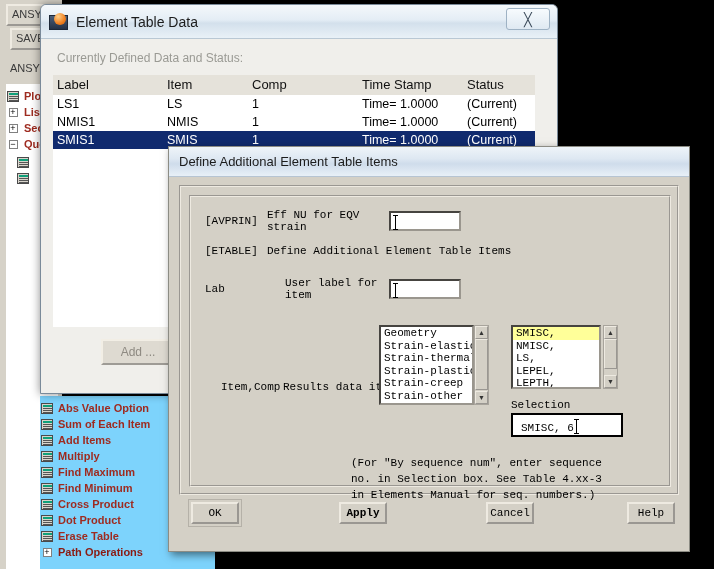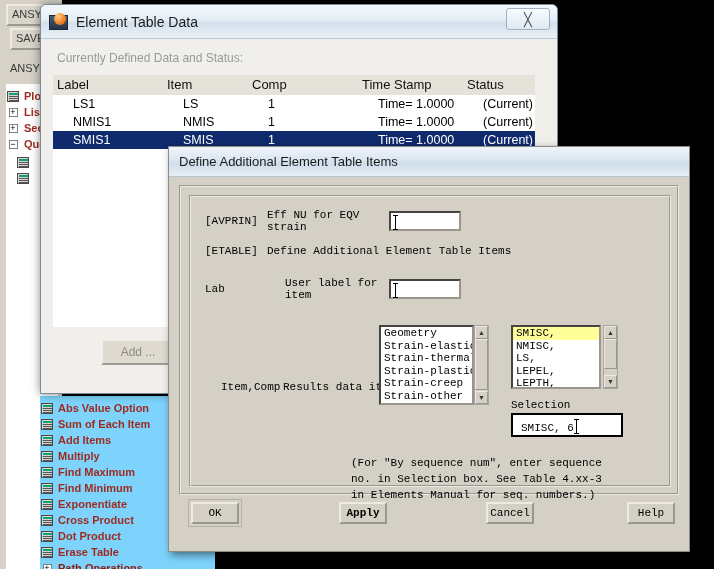--- a/index.html
+++ b/index.html
@@ -61,21 +61,21 @@
     font-size:13px;color:#3b4a5a;font-family:"Liberation Sans",sans-serif;
   }
   #dlg-etd .body{padding:10px 12px 0 12px;}
   .hint-label{color:#9a9a94;font-size:12px;margin:2px 0 10px 4px;font-family:"Liberation Sans",sans-serif;}
   .etd-table{width:482px;border-collapse:collapse;table-layout:fixed;font-size:12.5px;
       font-family:"Liberation Sans",sans-serif;}
   .etd-table th{
     text-align:left;font-weight:normal;background:#e5e2da;color:#111;
     padding:2px 0 3px 4px;font-size:13px;
   }
-  .etd-table td{padding:2px 0 2px 20px;background:#fff;color:#000;white-space:nowrap;}
+  .etd-table td{padding:2px 0 2px 4px;background:#fff;color:#000;white-space:nowrap;}
   .etd-table tr.sel td{background:#102a6e;color:#fff;}
   .etd-list-bg{width:482px;height:178px;background:#fff;border-bottom:none;}
   .addbtn{
     margin:12px 0 0 48px;width:70px;height:22px;
     background:#dedad1;border:2px outset #f2eee5;
     font-size:12px;color:#8e8a82;display:flex;align-items:center;justify-content:center;
     font-family:"Liberation Sans",sans-serif;
   }
   .stubbtn{
     margin:26px 0 0 180px;width:62px;height:20px;
@@ -227,26 +227,20 @@
           <span class="tw">
             <span class="tbl-icon"></span>
           </span>
           <span class="tree-label">Find Maximum</span>
         </div>
         <div class="tree-row">
           <span class="tw">
             <span class="tbl-icon"></span>
           </span>
           <span class="tree-label">Find Minimum</span>
-        </div>
-        <div class="tree-row">
-          <span class="tw">
-            <span class="tbl-icon"></span>
-          </span>
-          <span class="tree-label">Exponentiate</span>
         </div>
         <div class="tree-row">
           <span class="tw">
             <span class="tbl-icon"></span>
           </span>
           <span class="tree-label">Cross Product</span>
         </div>
         <div class="tree-row">
           <span class="tw">
             <span class="tbl-icon"></span>

